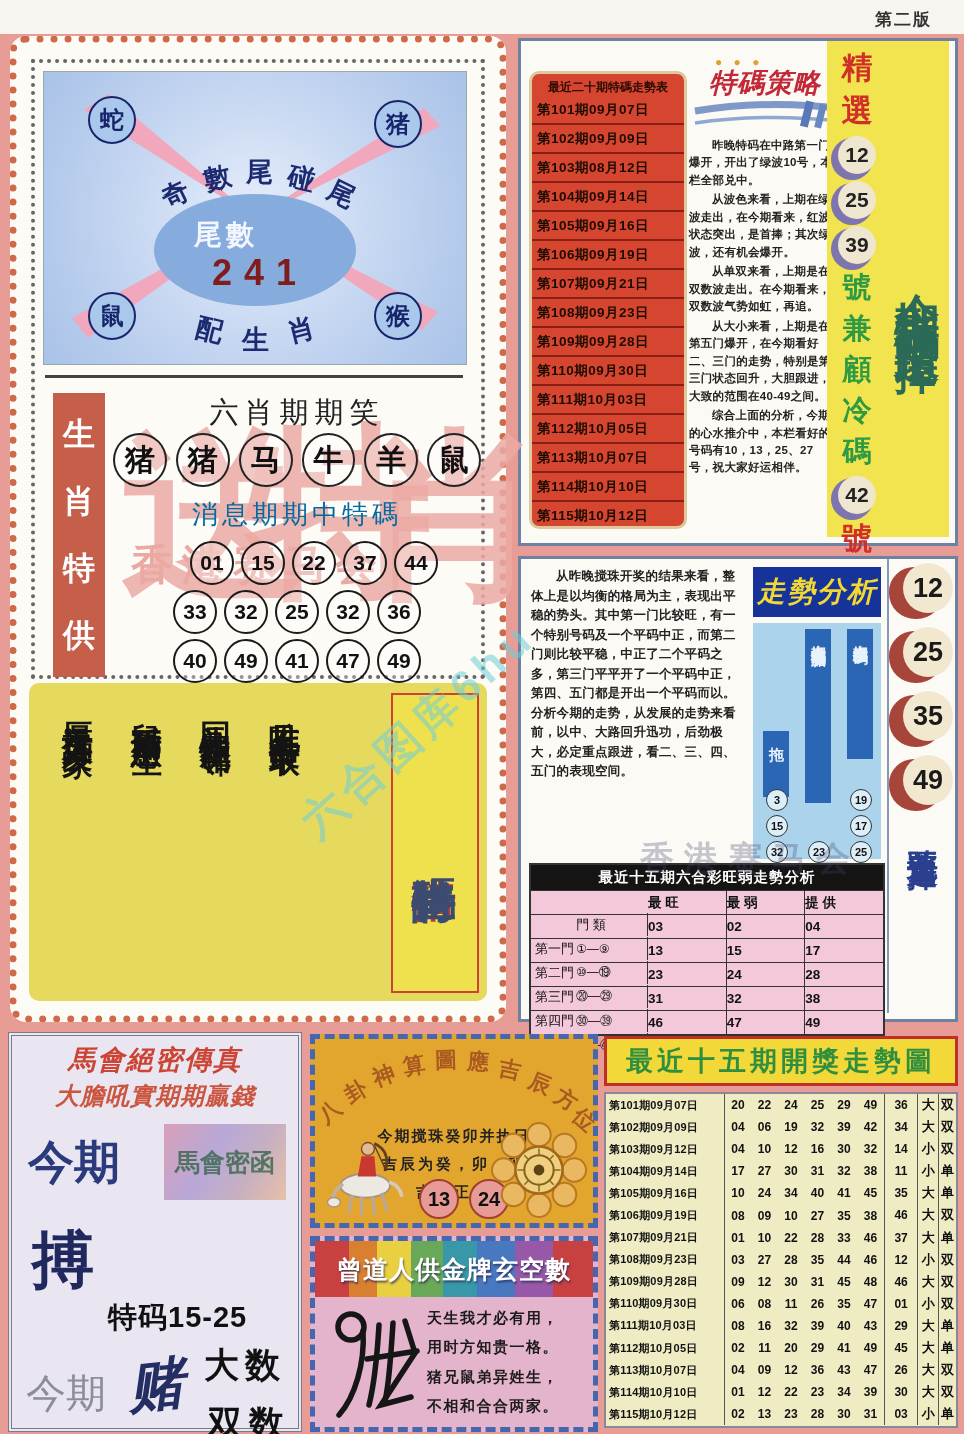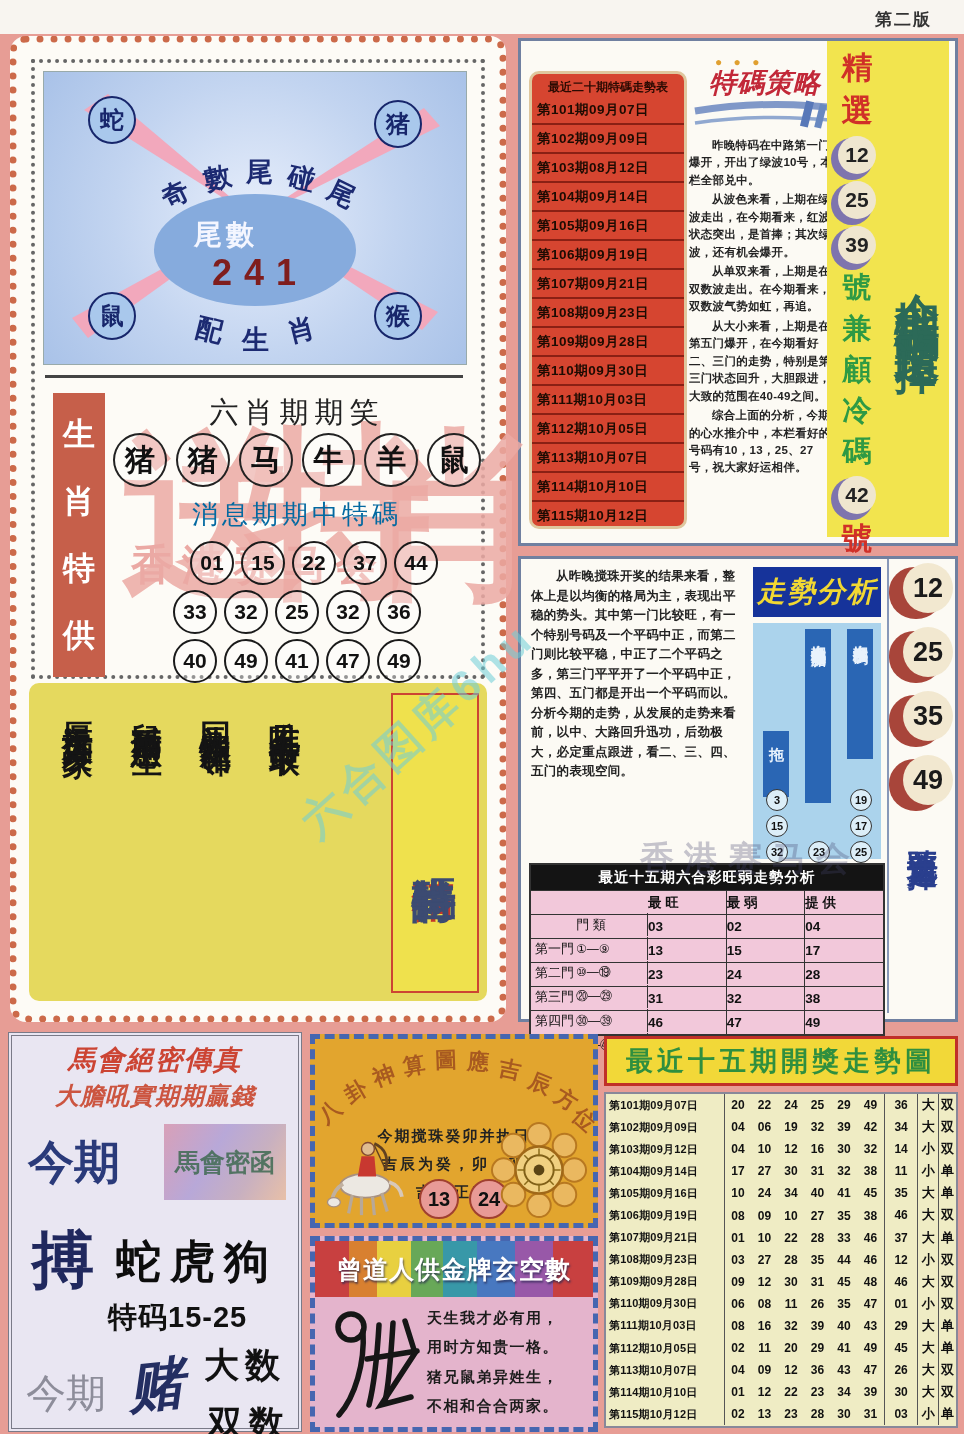--- a/index.html
+++ b/index.html
@@ -391,21 +391,20 @@
   </div>
 
   <div class="abs" id="fax">
     <div class="abs" id="fax-t1">馬會絕密傳真</div>
     <div class="abs" id="fax-t2">大膽吼實期期贏錢</div>
     <div class="abs" id="fax-period">今期</div>
     <div class="abs" id="fax-stamp">
         <span>馬會密函</span>
       </div>
     <div class="abs" id="fax-bet">搏</div>
-    <div class="abs" id="fax-animals">蛇虎狗</div>
     <div class="abs" id="fax-special">特码15-25</div>
     <div class="abs" id="fax-footer-label">今期</div>
     <div class="abs" id="fax-footer-bet">赌</div>
     <div class="abs" id="fax-big">大数</div>
     <div class="abs" id="fax-pair">双数</div>
   </div>
 
   <div class="abs" id="bagua">
     <div id="bagua-arc">
         <span class="abs bg-arc-ch" style="left: 4px; top: 58px; transform: rotate(-38deg);">八</span>

